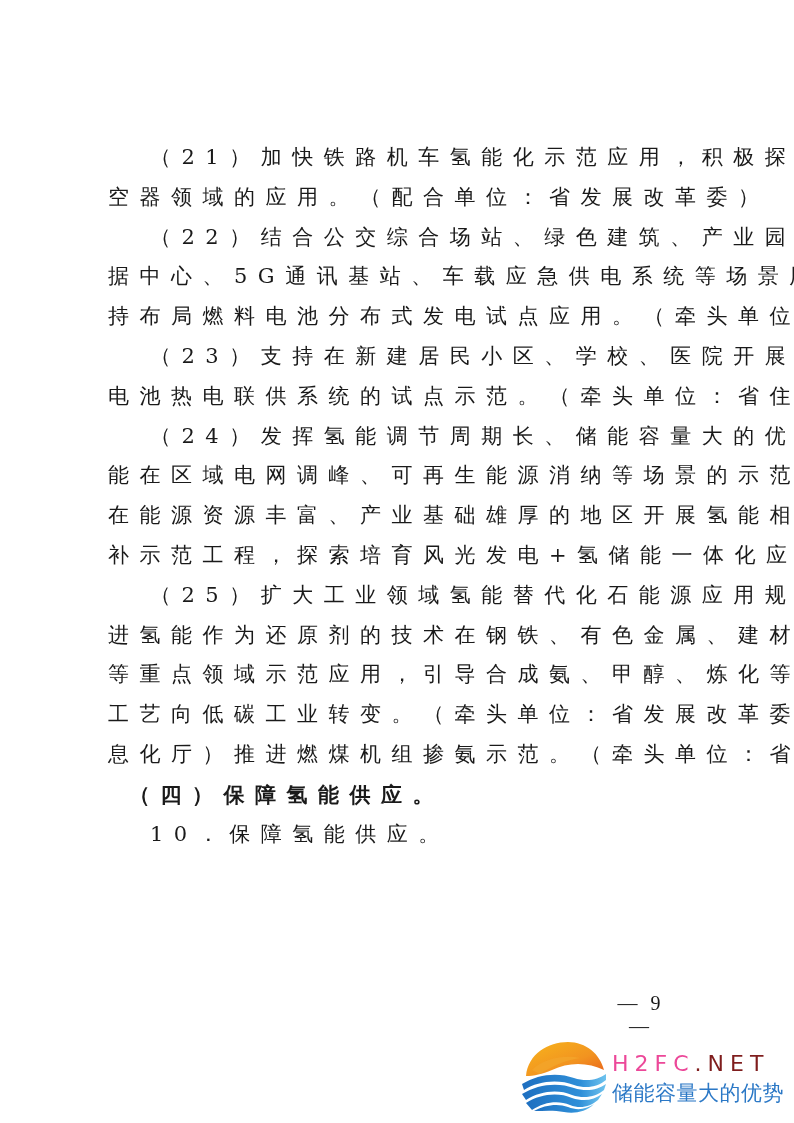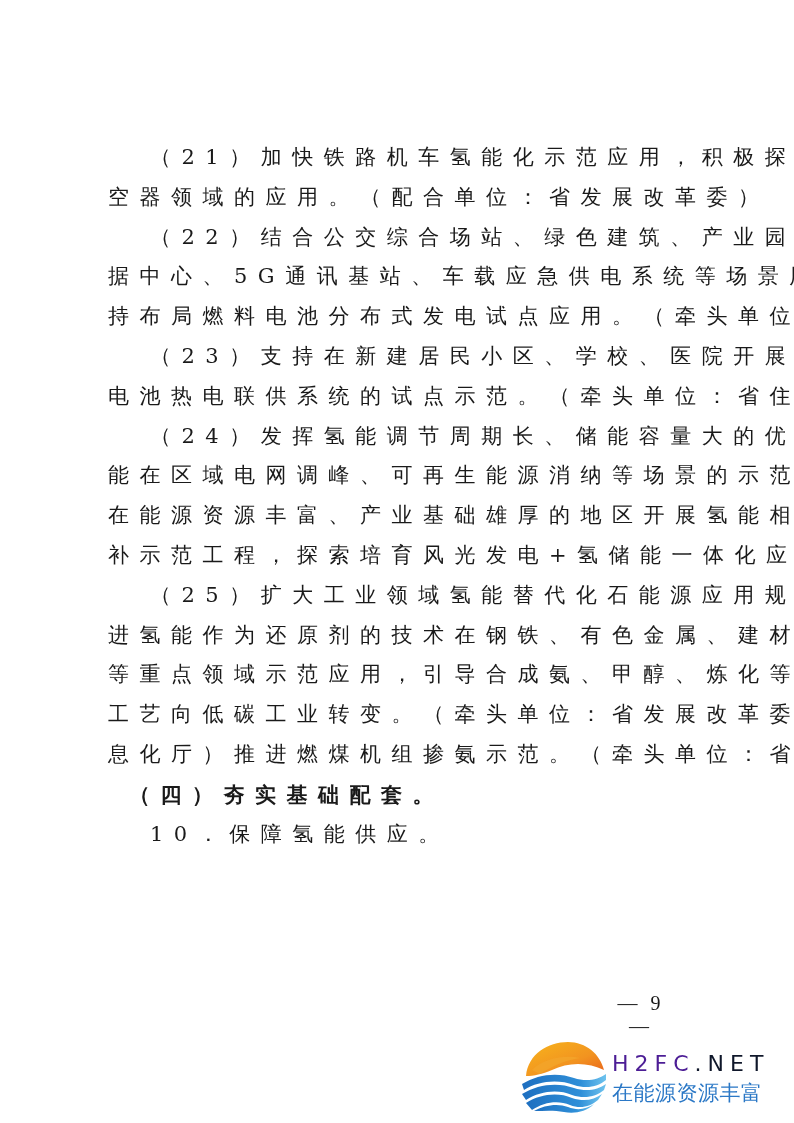--- a/index.html
+++ b/index.html
@@ -71,22 +71,22 @@
   .logo-title {
     position: absolute;
     left: 94px;
     top: 14px;
     font-family: "DejaVu Sans", "Liberation Sans", sans-serif;
     font-size: 22px;
     letter-spacing: 6px;
     line-height: 24px;
     white-space: nowrap;
   }
-  .logo-title .blue { color: #4c1d95; }
-  .logo-title .orange { color: #0f172a; }
+  .logo-title .blue { color: #ec4899; }
+  .logo-title .orange { color: #7f1d1d; }
   .logo-sub {
     position: absolute;
     left: 94px;
     top: 42px;
     font-family: "DejaVu Sans", "Liberation Sans", sans-serif;
     font-size: 21px;
     line-height: 26px;
     color: #2b78c6;
     white-space: nowrap;
     letter-spacing: 0.5px;
@@ -105,21 +105,21 @@
   <div class="line">电池热电联供系统的试点示范。（牵头单位：省住房城乡建设厅）</div>
   <div class="line indent">（24）发挥氢能调节周期长、储能容量大的优势，开展氢</div>
   <div class="line">能在区域电网调峰、可再生能源消纳等场景的示范应用，支持</div>
   <div class="line">在能源资源丰富、产业基础雄厚的地区开展氢能相关的多能互</div>
   <div class="line">补示范工程，探索培育风光发电+氢储能一体化应用模式。（牵</div>
   <div class="line indent">（25）扩大工业领域氢能替代化石能源应用规模，积极推</div>
   <div class="line">进氢能作为还原剂的技术在钢铁、有色金属、建材、石化化工</div>
   <div class="line">等重点领域示范应用，引导合成氨、甲醇、炼化等行业由高碳</div>
   <div class="line">工艺向低碳工业转变。（牵头单位：省发展改革委、省经济和信</div>
   <div class="line last">息化厅）推进燃煤机组掺氨示范。（牵头单位：省能源局）</div>
-  <div class="line indent-full bold last">（四）夯实基础配套。</div>
+  <div class="line indent-full bold last">（四）保障氢能供应。</div>
   <div class="line indent last">10．保障氢能供应。</div>
 </div>
 
 <div class="page-number">— 9 —</div>
 
 <div class="logo">
   <svg class="logo-mark" viewBox="0 0 92 74" xmlns="http://www.w3.org/2000/svg">
     <defs>
       <linearGradient id="sunGrad" x1="0" y1="0" x2="1" y2="1">
         <stop offset="0" stop-color="#f7b51c"></stop>
@@ -135,14 +135,14 @@
     <path d="M8 36 C 10 14, 30 2, 50 2 C 68 2, 82 14, 86 30 C 70 22, 50 22, 34 30 C 24 34, 16 36, 8 36 Z" fill="url(#sunGrad)"></path>
     <path d="M14 30 C 24 20, 44 14, 62 18 C 48 20, 34 26, 22 34 Z" fill="#f3a52a" opacity="0.8"></path>
     <path d="M4 44 C 20 34, 40 32, 56 38 C 68 42, 80 40, 88 34 L 88 40 C 80 47, 68 49, 56 45 C 40 39, 20 41, 6 50 Z" fill="url(#waveGrad)"></path>
     <path d="M4 54 C 20 44, 40 42, 56 48 C 68 52, 80 50, 88 44 L 86 50 C 78 57, 66 59, 54 55 C 40 49, 22 51, 8 60 Z" fill="url(#waveGrad)"></path>
     <path d="M8 63 C 22 54, 40 52, 54 58 C 66 62, 76 60, 84 54 L 80 60 C 72 67, 62 69, 52 65 C 40 60, 26 62, 14 70 Z" fill="url(#waveGrad)"></path>
     <path d="M16 71 C 26 65, 40 63, 50 67 C 60 71, 68 69, 76 64 C 68 72, 56 74, 46 72 C 36 70, 26 71, 16 71 Z" fill="url(#waveGrad)"></path>
   </svg>
   <div class="logo-title">
     <span class="blue">H2FC</span><span class="orange">.NET</span>
   </div>
-  <div class="logo-sub">在能源资源丰富</div>
+  <div class="logo-sub">储能容量大的优势</div>
 </div>
 
 </body></html>

